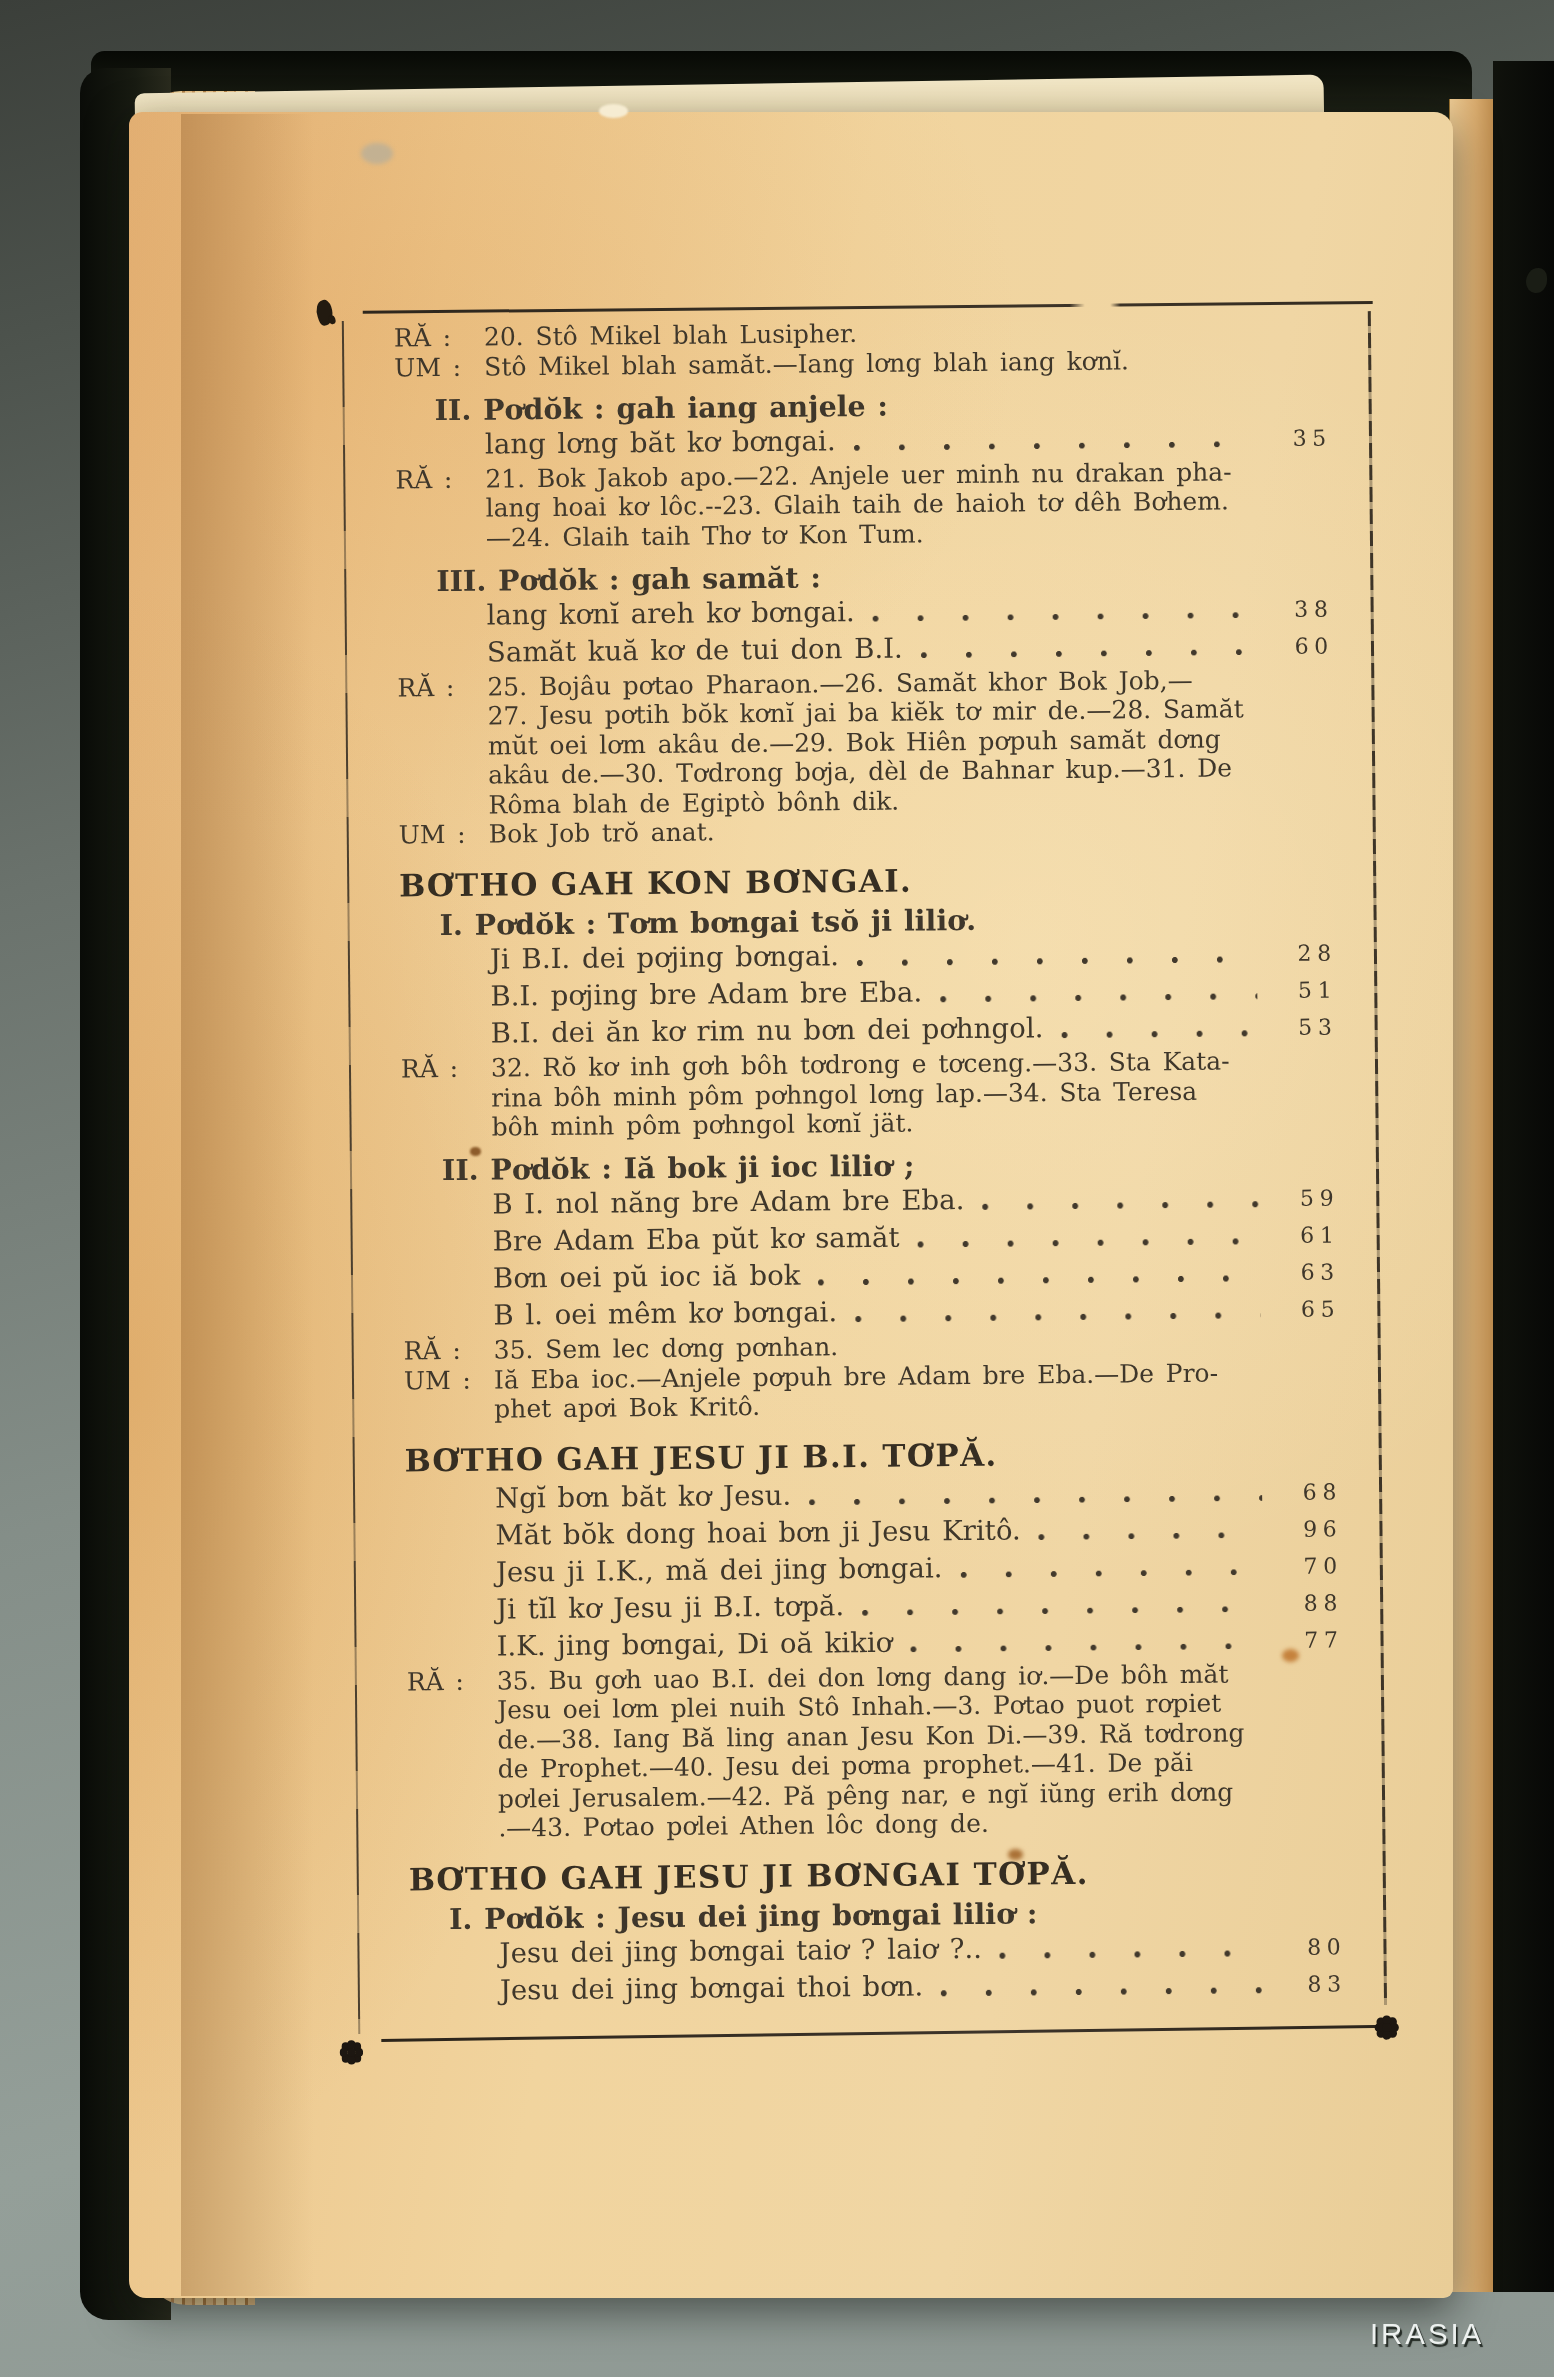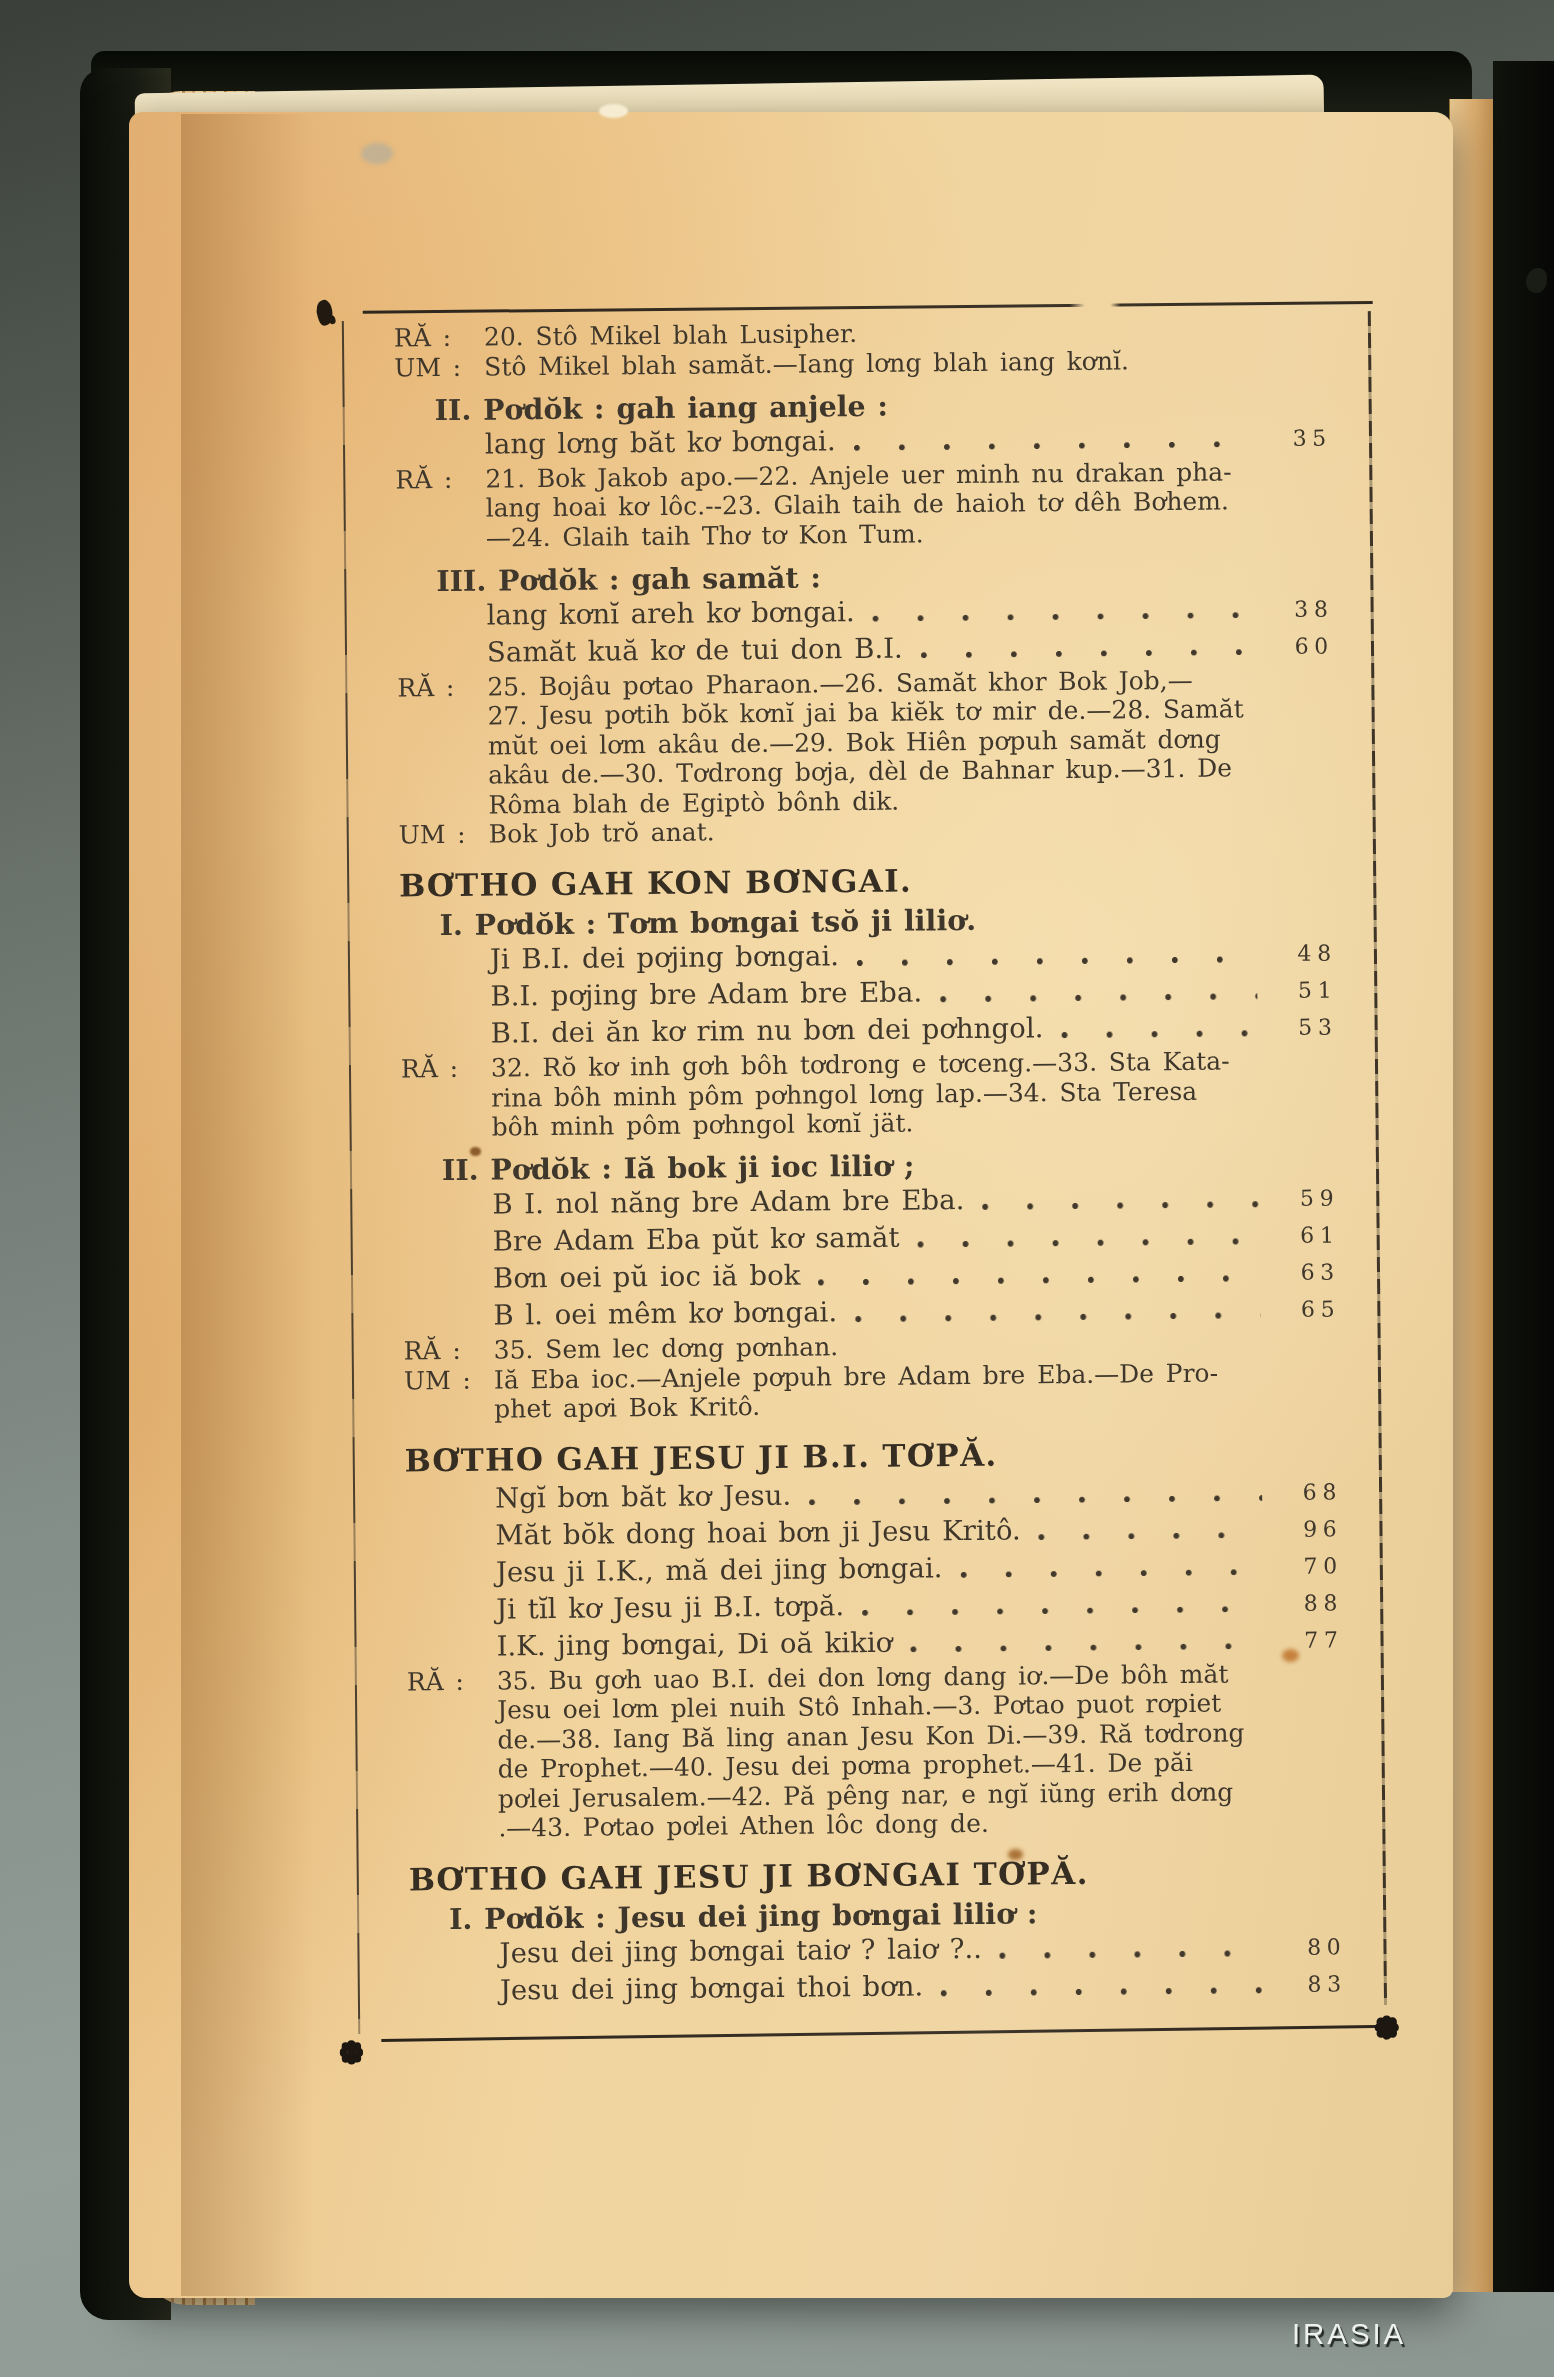--- a/index.html
+++ b/index.html
@@ -65,21 +65,21 @@
   .entry{display:flex;align-items:baseline;height:37px;padding-left:90px;font-size:27.6px;word-spacing:2.9px;}
   .entry-text{white-space:nowrap;}
   .leader{flex:1;align-self:flex-end;height:7.6px;margin:0 13.3px 9.5px 17px;
     background:radial-gradient(circle at 3.8px 3.8px,#42392c 2.5px,rgba(0,0,0,0) 3.3px);
     background-size:45px 7.6px;background-repeat:repeat-x;}
   .pagenum{min-width:67px;text-align:right;font-size:22px;letter-spacing:5.7px;}
   .section{font-size:28.5px;font-weight:bold;padding-left:40px;margin-top:9.5px;line-height:36px;word-spacing:1.9px;}
   .section.tight{margin-top:0;}
   .heading{font-size:31px;font-weight:bold;margin-top:13.3px;line-height:44px;letter-spacing:1.4px;color:#362e22;}
   
-  .watermark{position:absolute;left:1292px;top:2317px;font-family:"Liberation Sans",sans-serif;
+  .watermark{position:absolute;left:1370px;top:2317px;font-family:"Liberation Sans",sans-serif;
     font-size:29.5px;letter-spacing:2.9px;color:#edf1ef;text-shadow:1.9px 2.9px 1px rgba(18,23,18,.85);}
 </style>
 </head>
 <body>
 
 <div class="cover-top"></div>
 <div class="cover-left"></div>
 <div class="page-stack-left"></div>
 <div class="page-edge-right"></div>
 <div class="cover-right"></div>
@@ -145,21 +145,21 @@
       </div>
       <div class="note">
         <span class="note-label">UM :</span>
         <div class="note-line">Bok Job trŏ anat.</div>
       </div>
       <div class="heading">BƠTHO GAH KON BƠNGAI.</div>
       <div class="section tight">I. Pơdŏk : Tơm bơngai tsŏ ji liliơ.</div>
       <div class="entry">
         <span class="entry-text">Ji B.I. dei pơjing bơngai.</span>
         <span class="leader"></span>
-        <span class="pagenum">48</span>
+        <span class="pagenum">28</span>
       </div>
       <div class="entry">
         <span class="entry-text">B.I. pơjing bre Adam bre Eba.</span>
         <span class="leader"></span>
         <span class="pagenum">51</span>
       </div>
       <div class="entry">
         <span class="entry-text">B.I. dei ăn kơ rim nu bơn dei pơhngol.</span>
         <span class="leader"></span>
         <span class="pagenum">53</span>

